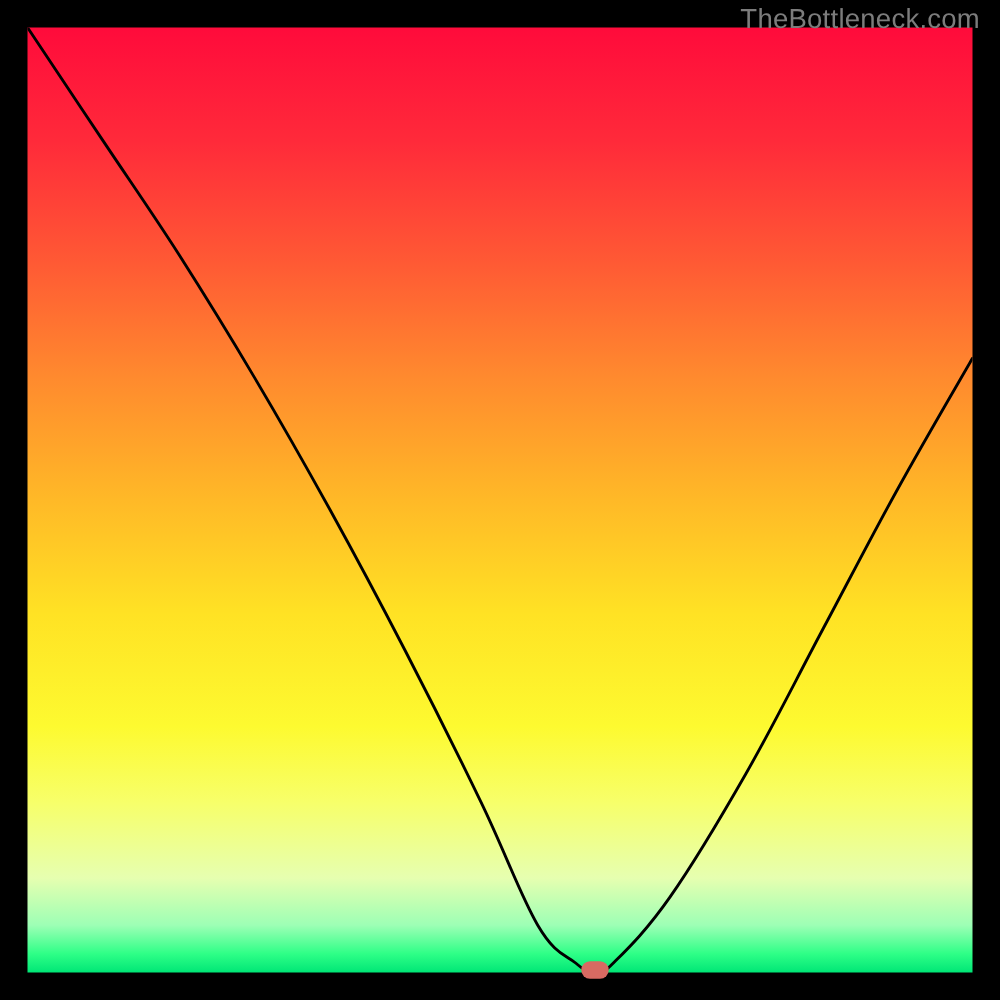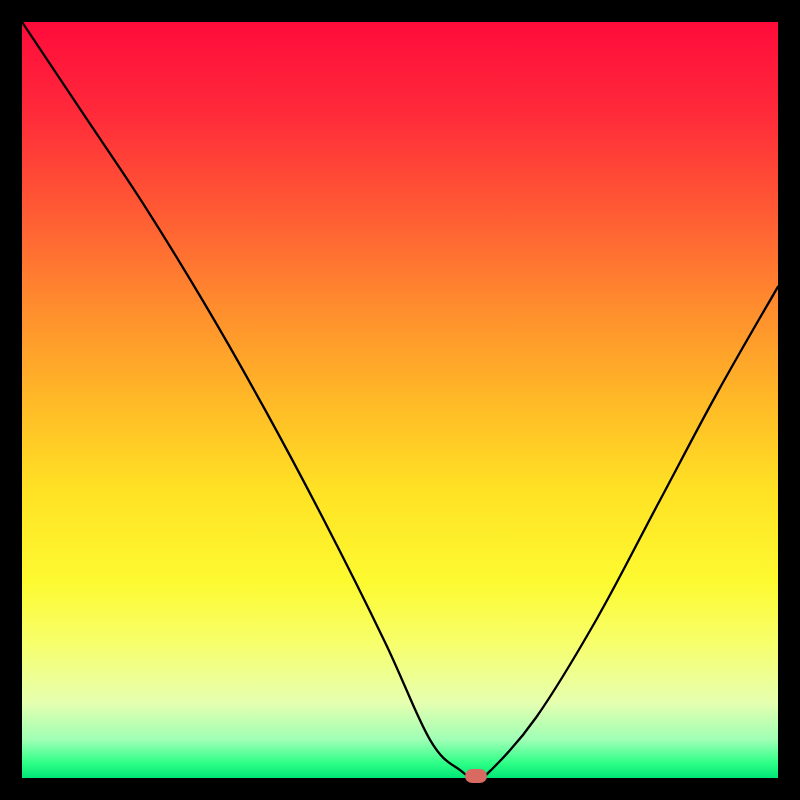--- a/index.html
+++ b/index.html
@@ -71,13 +71,14 @@
 
   <div class="plot-area">
 
     <svg class="curve" viewBox="0 0 756 756" preserveAspectRatio="none">
       <path id="curve-path" d="M 0.0 0.0 C 11.1 16.6, 38.3 57.5, 60.5 90.7 C 82.7 124.0, 98.8 146.8, 121.0 181.4 C 143.1 216.1, 159.3 242.3, 181.4 279.7 C 203.6 317.1, 219.7 345.4, 241.9 385.6 C 264.1 425.8, 280.2 456.0, 302.4 499.0 C 324.6 541.9, 343.5 579.7, 362.9 619.9 C 382.3 660.1, 394.4 694.6, 408.2 718.2 C 422.1 741.8, 430.2 741.5, 438.5 748.4 C 446.8 755.4, 448.1 756.0, 453.6 756.0 C 459.1 756.0, 457.6 759.5, 468.7 748.4 C 479.8 737.4, 494.7 723.2, 514.1 695.5 C 533.5 667.8, 552.4 636.0, 574.6 597.2 C 596.7 558.4, 612.9 525.4, 635.0 483.8 C 657.2 442.3, 673.3 410.6, 695.5 370.4 C 717.7 330.2, 744.9 284.0, 756.0 264.6" fill="none" stroke="#000" stroke-width="2.3" stroke-linejoin="round" stroke-linecap="round"></path>
     </svg>
 
     <div class="marker" id="marker" style="left: 442.6px; top: 747px; background: rgb(216, 106, 98);"></div>
   </div>
 
+  <div class="watermark">TheBottleneck.com</div>
 </div>
 
 </body></html>

